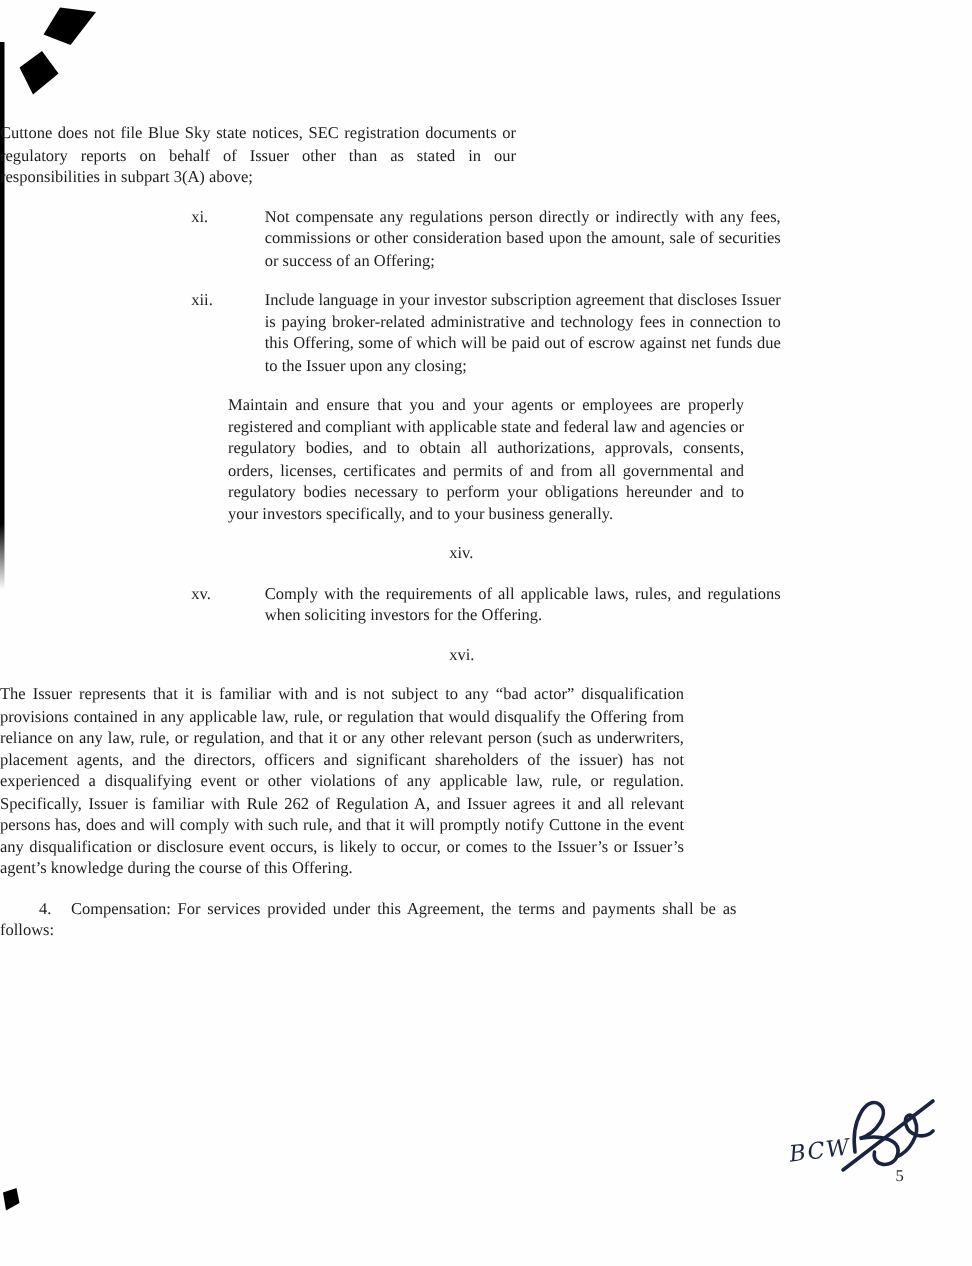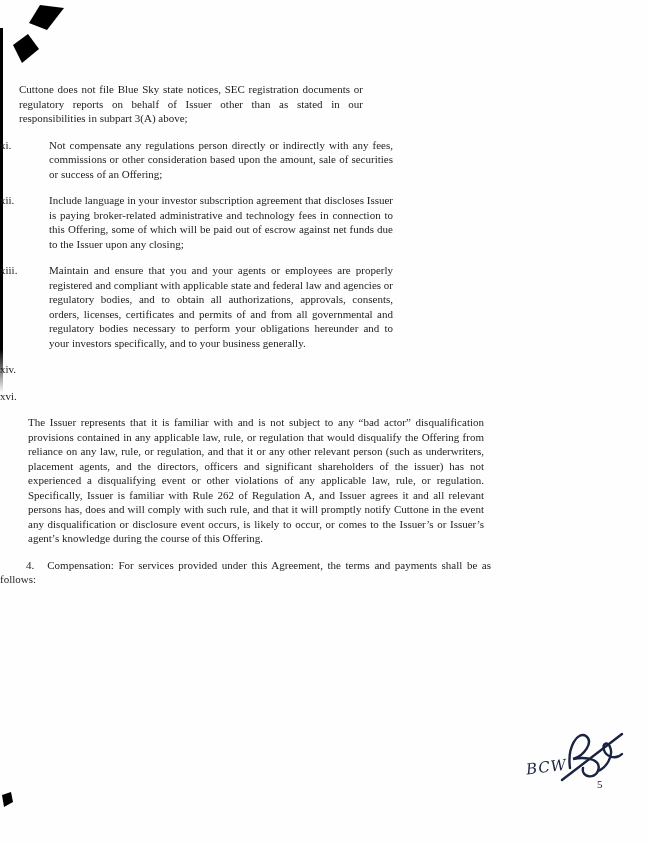--- a/index.html
+++ b/index.html
@@ -26,25 +26,25 @@
   }
   .content p, .content .li, .content .sec {
     margin: 0 0 12px 0;
     font-size: 11px;
     line-height: 14.5px;
   }
   .cont {
     margin-left: 232px;
     width: 344px;
     text-align: justify;
-    padding-left: 19px;
   }
   .li {
     display: flex;
     margin-left: 183px;
+    justify-content: center;
   }
   .mk {
     width: 49px;
     flex: 0 0 49px;
     text-align: left;
   }
   .tx {
     width: 344px;
     flex: 0 0 344px;
     text-align: justify;
@@ -141,34 +141,37 @@
       <span class="mk">xi.</span>
       <span class="tx">Not compensate any regulations person directly or indirectly with any fees, commissions or other consideration based upon the amount, sale of securities or success of an Offering;</span>
     </div>
 
     <div class="li">
       <span class="mk">xii.</span>
       <span class="tx">Include language in your investor subscription agreement that discloses Issuer is paying broker-related administrative and technology fees in connection to this Offering, some of which will be paid out of escrow against net funds due to the Issuer upon any closing;</span>
     </div>
 
     <div class="li">
-      <span class="mk">xiii.</span>
       <span class="tx">Maintain and ensure that you and your agents or employees are properly registered and compliant with applicable state and federal law and agencies or regulatory bodies, and to obtain all authorizations, approvals, consents, orders, licenses, certificates and permits of and from all governmental and regulatory bodies necessary to perform your obligations hereunder and to your investors specifically, and to your business generally.</span>
     </div>
 
     <div class="li">
       <span class="mk">xiv.</span>
     </div>
 
+    <div class="li">
+      <span class="mk">xv.</span>
+      <span class="tx">Comply with the requirements of all applicable laws, rules, and regulations when soliciting investors for the Offering.</span>
+    </div>
 
     <div class="li">
       <span class="mk">xvi.</span>
     </div>
 
-    <div class="li sec-c" style="display:block;margin-left:28px;">
+    <div class="li sec-c" style="display:block;">
       <span>The Issuer represents that it is familiar with and is not subject to any “bad actor” disqualification provisions contained in any applicable law, rule, or regulation that would disqualify the Offering from reliance on any law, rule, or regulation, and that it or any other relevant person (such as underwriters, placement agents, and the directors, officers and significant shareholders of the issuer) has not experienced a disqualifying event or other violations of any applicable law, rule, or regulation.  Specifically, Issuer is familiar with Rule 262 of Regulation A, and Issuer agrees it and all relevant persons has, does and will comply with such rule, and that it will promptly notify Cuttone in the event any disqualification or disclosure event occurs, is likely to occur, or comes to the Issuer’s or Issuer’s agent’s knowledge during the course of this Offering.</span>
     </div>
 
     <p class="sec-4">
       <span class="mk-4">4.</span><span>Compensation: For services provided under this Agreement, the terms and payments shall be as follows:</span>
     </p>
 
   </div>
 
   <div class="signature">

